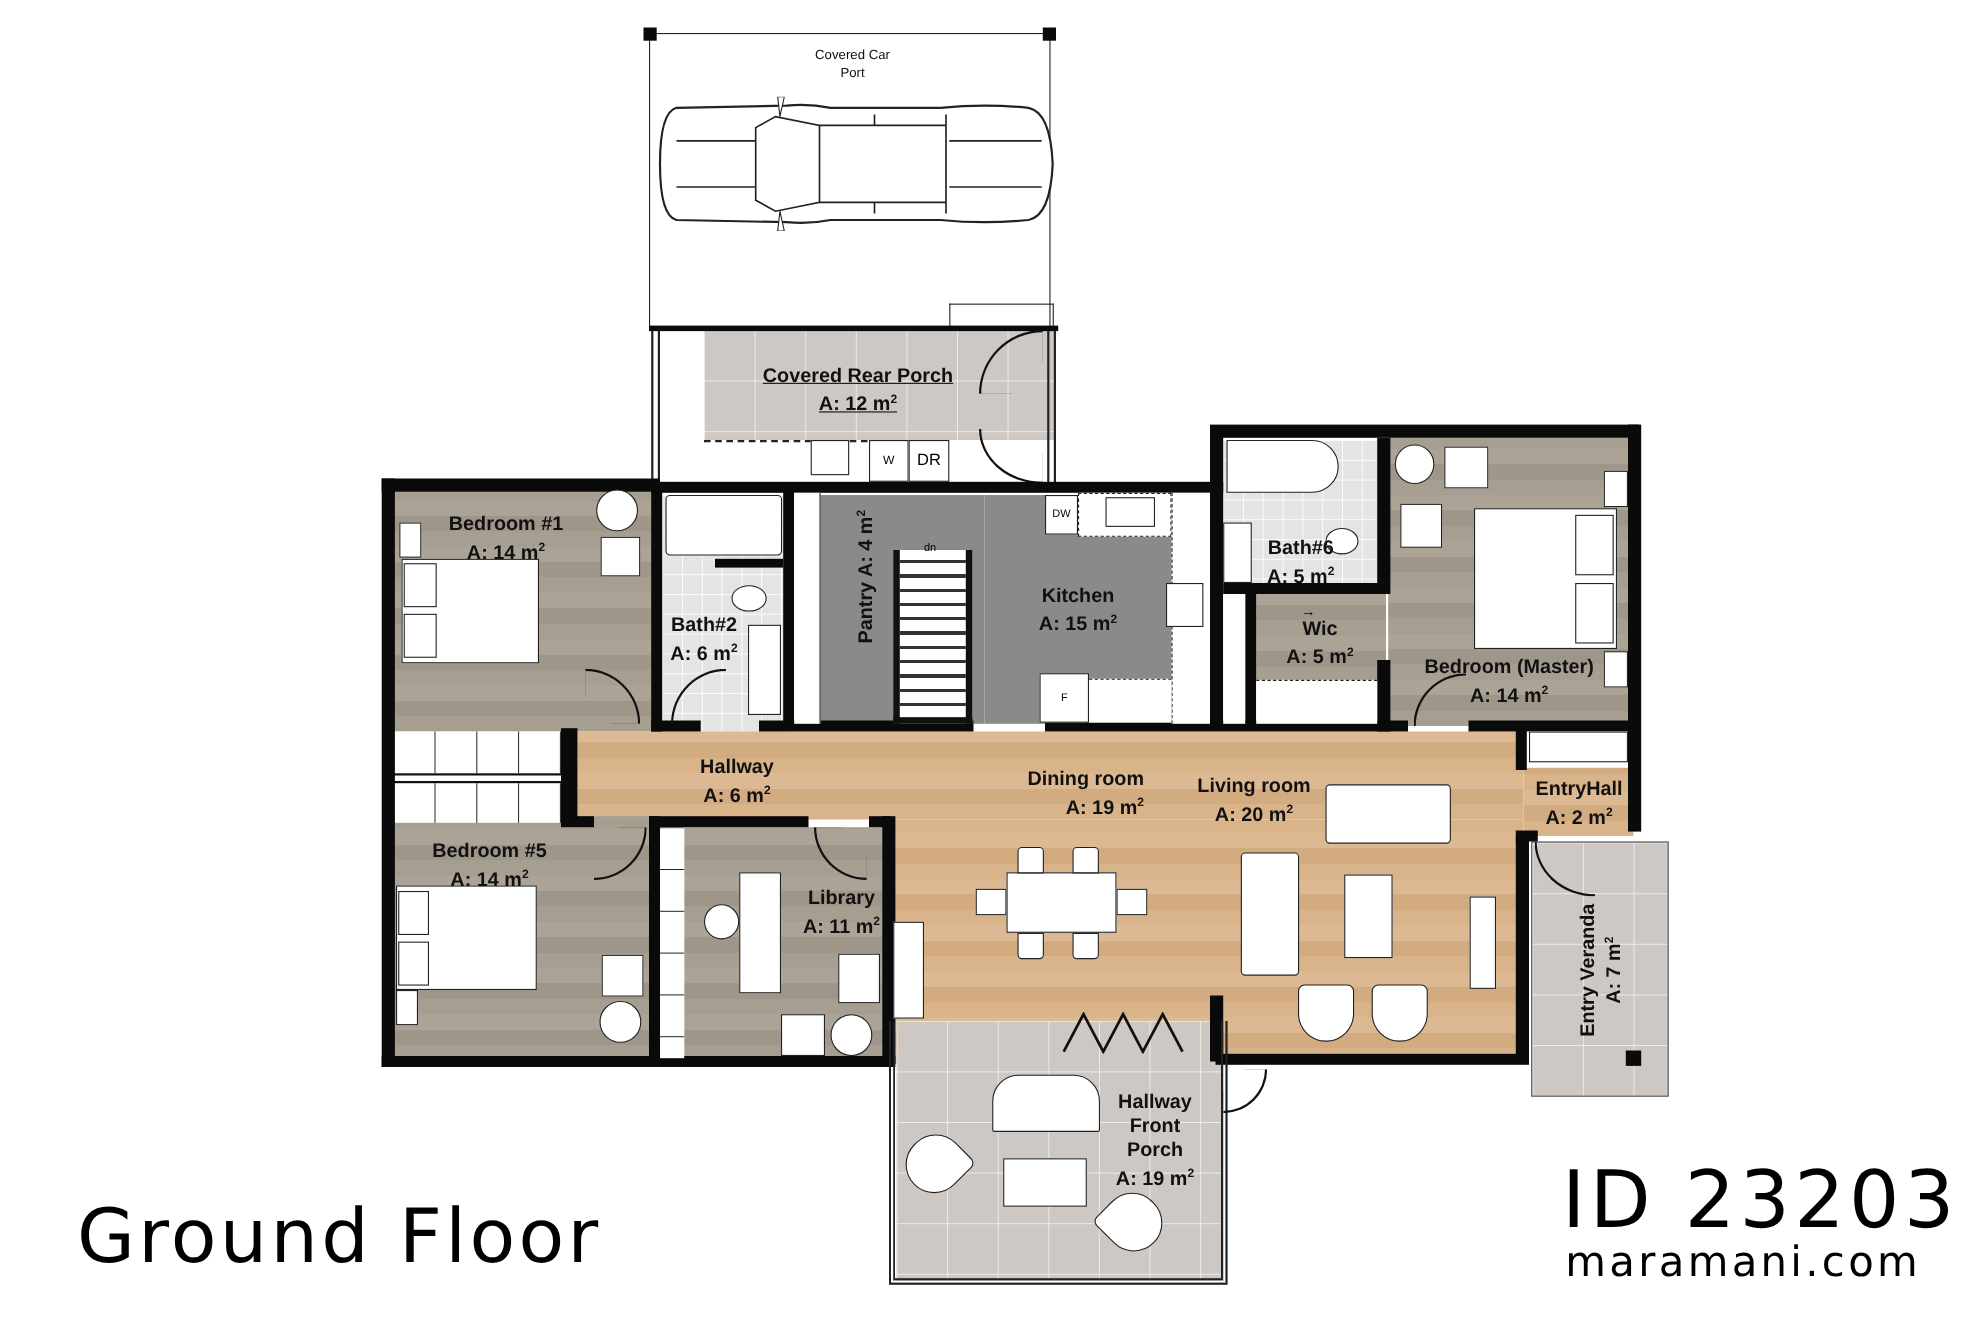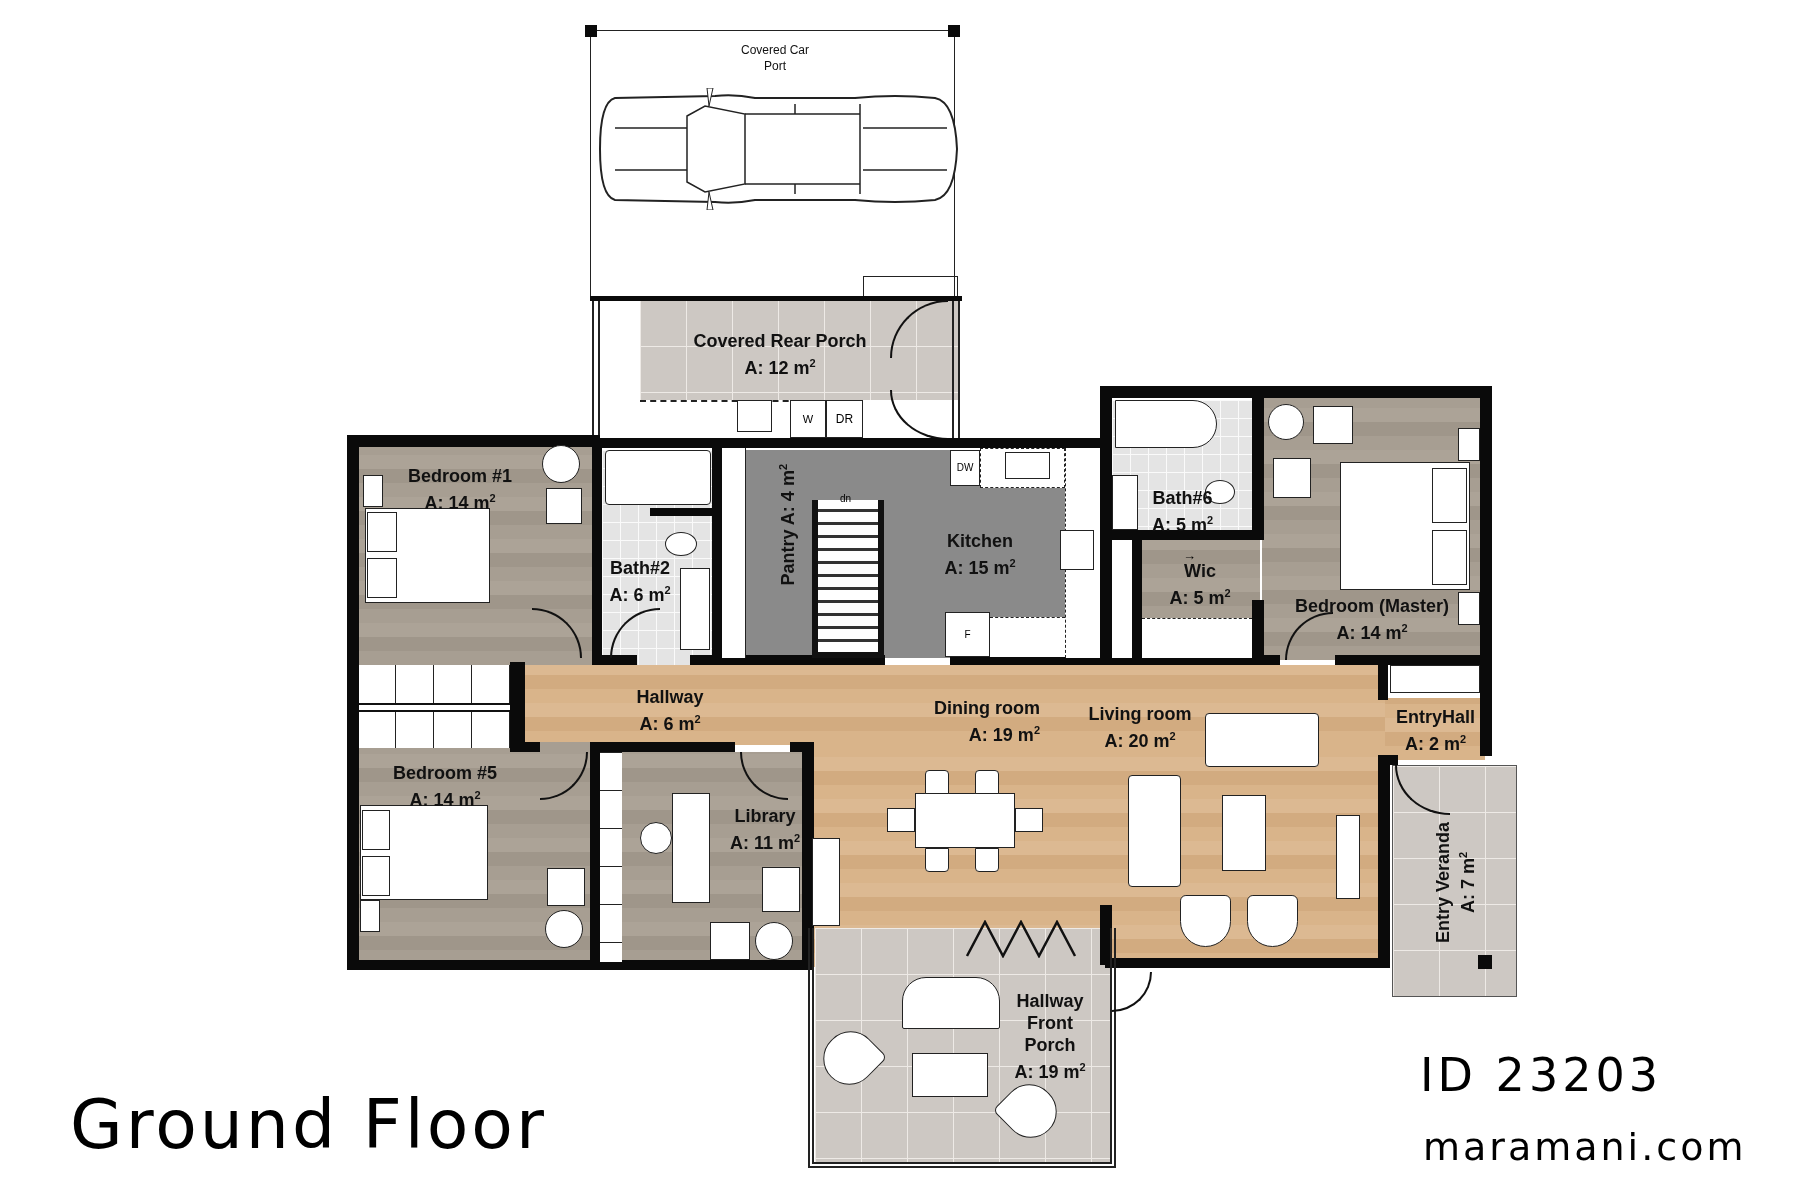--- a/index.html
+++ b/index.html
@@ -49,30 +49,30 @@
   </svg>
 </div>
 <div class="abs" style="left:863px;top:276px;width:95px;height:22px;border:1.5px solid #222;border-bottom:none;"></div>
 
 <div class="abs tile-gray" style="left:640px;top:300px;width:320px;height:100px;"></div>
 <div class="abs white" style="left:600px;top:300px;width:40px;height:140px;"></div>
 <div class="abs white" style="left:640px;top:400px;width:220px;height:38px;border-top:2px dashed #222;"></div>
 <div class="abs" style="left:592px;top:298px;width:8px;height:142px;border-left:2px solid #222;border-right:2px solid #222;"></div>
 <div class="abs" style="left:952px;top:298px;width:8px;height:142px;border-left:2px solid #222;border-right:2px solid #222;"></div>
 <div class="abs wall" style="left:590px;top:296px;width:372px;height:5px;"></div>
-<div class="label" style="left:660px;top:330px;width:240px;">
+<div class="label" style="left:660px;top:330px;width:240px;text-decoration:underline;">
   <div>Covered Rear  Porch</div>
   <div><span>A: 12 m</span><sup>2</sup></div>
 </div>
 <div class="furn" style="left:737px;top:400px;width:35px;height:32px;"></div>
 <div class="furn" style="left:790px;top:400px;width:36px;height:38px;">
     <div style="text-align:center;font-size:11px;line-height:36px;">W</div>
   </div>
 <div class="furn" style="left:826px;top:400px;width:37px;height:38px;">
-    <div style="text-align:center;font-size:12px;line-height:36px;">DR</div>
+    <div style="text-align:center;font-size:15px;line-height:36px;">DR</div>
   </div>
 <div class="door" style="left:890px;top:300px;width:58px;height:58px;transform:scaleX(-1);"></div>
 <div class="door" style="left:890px;top:390px;width:58px;height:50px;transform:scale(-1,-1);"></div>
 
 <div class="abs wood-gray" style="left:357px;top:445px;width:237px;height:220px;"></div>
 
 <div class="abs tile-light" style="left:602px;top:450px;width:117px;height:215px;"></div>
 
 <div class="abs kitchen-floor" style="left:745px;top:450px;width:150px;height:208px;"></div>
 
@@ -285,14 +285,14 @@
 
 <div class="door" style="left:532px;top:608px;width:50px;height:50px;"></div>
 <div class="door" style="left:610px;top:608px;width:50px;height:50px;transform:scaleX(-1);"></div>
 <div class="door" style="left:1285px;top:612px;width:48px;height:48px;transform:scaleX(-1);"></div>
 <div class="door" style="left:540px;top:752px;width:48px;height:48px;transform:scaleY(-1);"></div>
 <div class="door" style="left:740px;top:752px;width:48px;height:48px;transform:scale(-1,-1);"></div>
 <div class="door" style="left:1395px;top:765px;width:55px;height:50px;transform:scale(-1,-1);"></div>
 <div class="door" style="left:1112px;top:972px;width:40px;height:40px;transform:scaleY(-1);"></div>
 
 <div class="title" style="left:52px;top:1085px;font-size:68px;letter-spacing:3px;margin-left:18px;">Ground Floor</div>
-<div class="title" style="left:1420px;top:1048px;font-size:46px;letter-spacing:4px;">ID 23203</div>
+<div class="title" style="left:1420px;top:1048px;font-size:72px;letter-spacing:4px;">ID 23203</div>
 <div class="title" style="left:1423px;top:1125px;font-size:38px;letter-spacing:3px;">maramani.com</div>
 
 </body></html>

